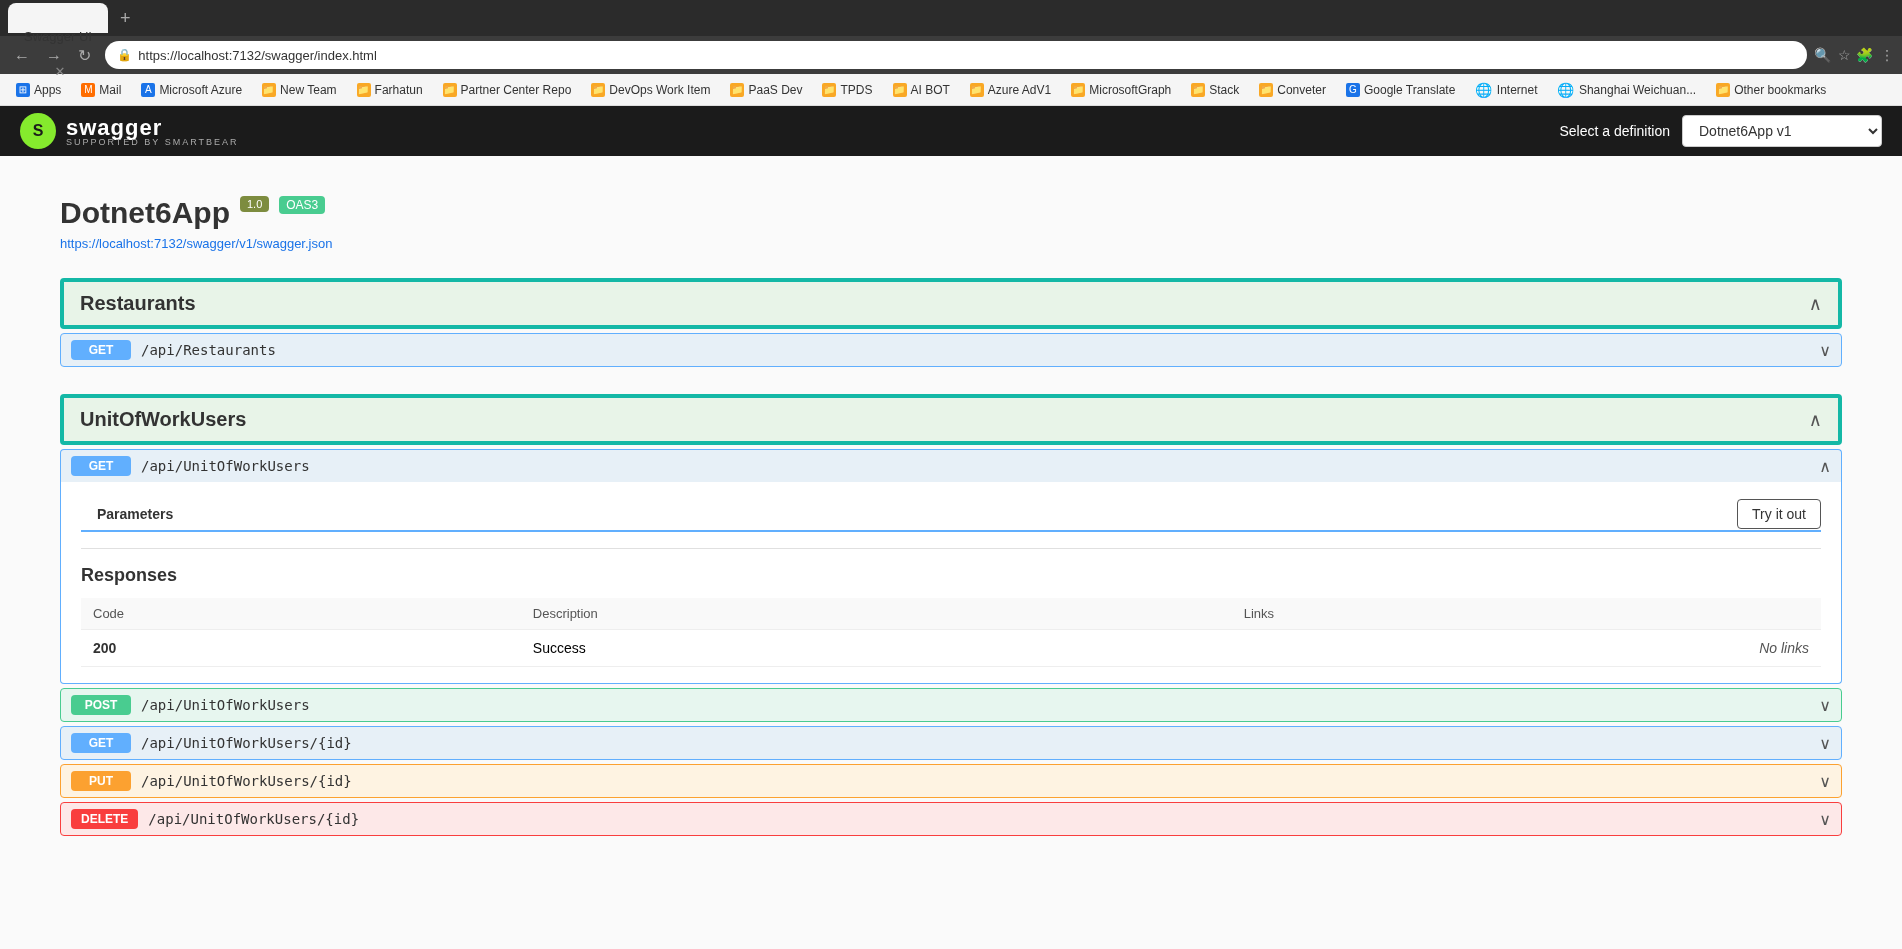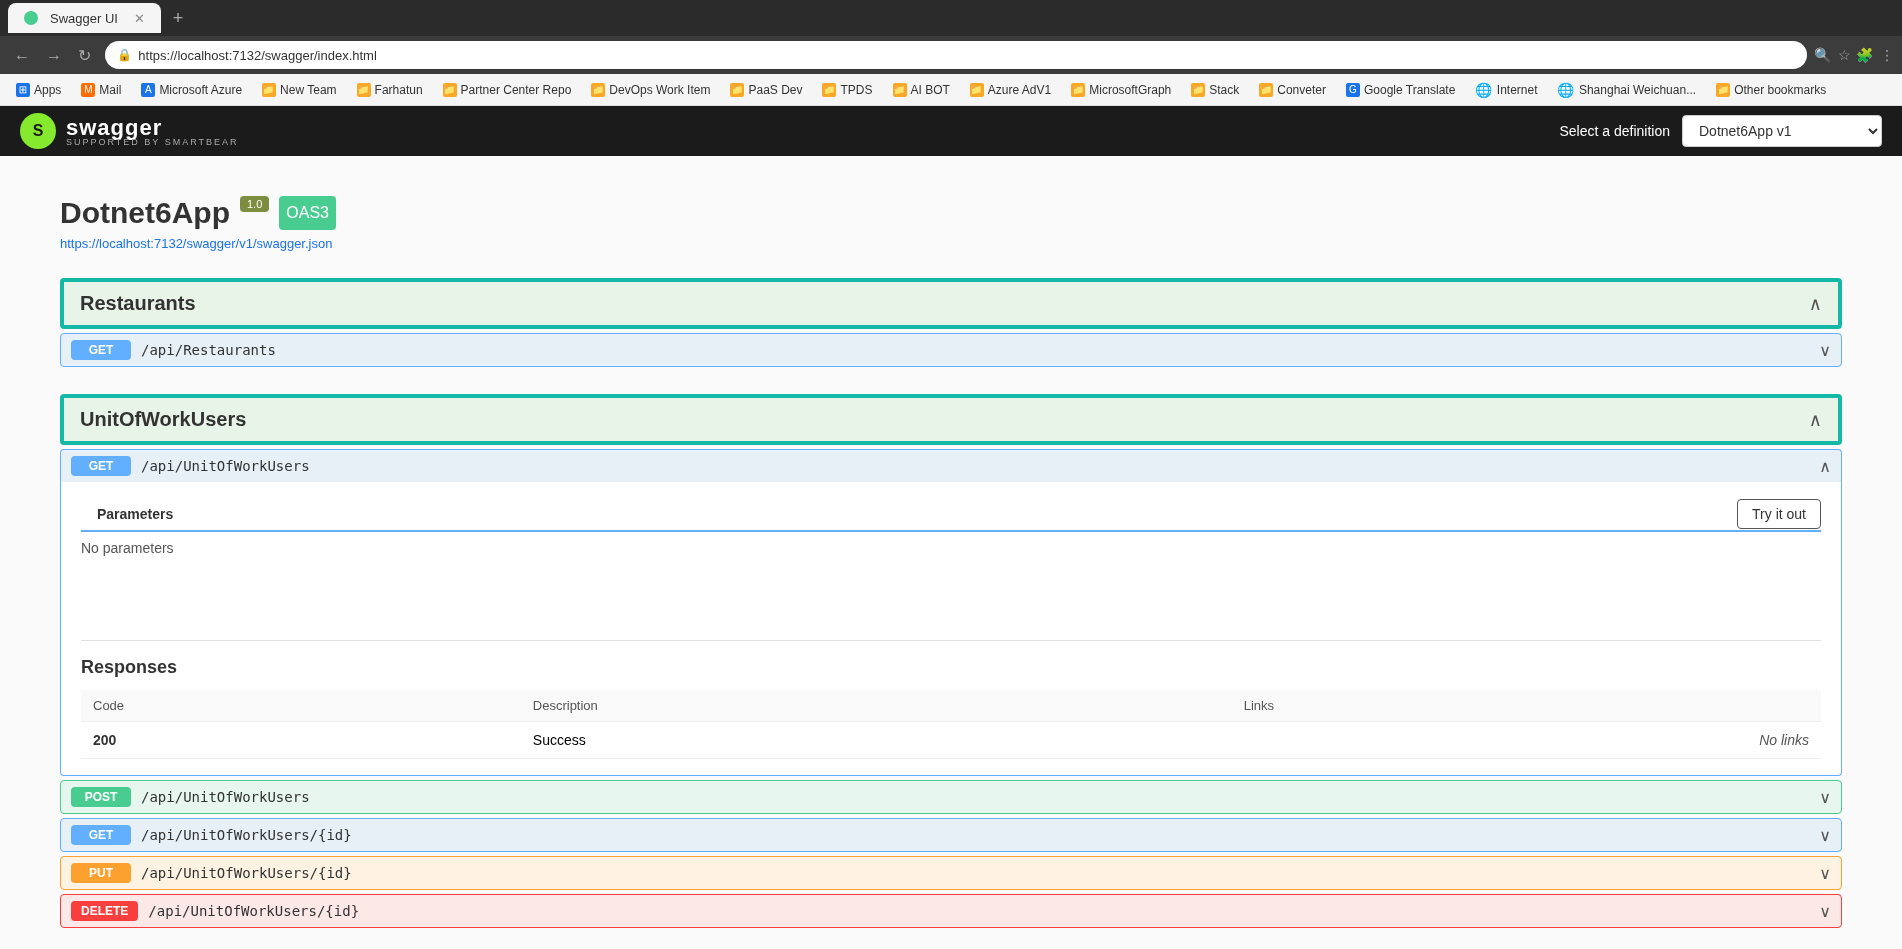--- a/index.html
+++ b/index.html
@@ -19,22 +19,23 @@
       gap: 4px;
     }
     .tab-active {
       background: #f5f5f5;
       border-radius: 8px 8px 0 0;
       padding: 6px 16px;
       font-size: 13px;
       color: #333;
       display: flex;
       align-items: center;
-      gap: 12px;
+      gap: 20px;
       height: 30px;
+      flex-direction: column;
     }
     .tab-favicon {
       width: 14px;
       height: 14px;
       background: #49cc90;
       border-radius: 50%;
       display: inline-block;
     }
 
     .address-bar-row {
@@ -188,22 +189,22 @@
     .badge-version {
       background: #7d8c3f;
       color: white;
       font-size: 11px;
       padding: 2px 7px;
       border-radius: 4px;
     }
     .badge-oas3 {
       background: #49cc90;
       color: white;
-      font-size: 16px;
-      padding: 8px 7px;
+      font-size: 12px;
+      padding: 2px 7px;
       border-radius: 4px;
     }
     .app-link {
       color: #1a73e8;
       font-size: 13px;
       text-decoration: none;
       margin-bottom: 20px;
       display: block;
     }
 
@@ -531,21 +532,20 @@
         </div>
         <div class="endpoint-expanded get" style="border-radius: 0 0 4px 4px;">
 
           <div class="params-section">
             <div style="display:flex; align-items:center; border-bottom: 2px solid #61affe; ">
               <div class="params-tab">Parameters</div>
               <div style="margin-left:auto;">
                 <button class="try-it-out-btn">Try it out</button>
               </div>
             </div>
-            <div class="no-params">No parameters</div>
           </div>
           <div class="endpoint-separator"></div>
 
           <div class="responses-section">
             <div class="responses-title">Responses</div>
             <table class="responses-table">
               <thead>
                 <tr>
                   <th>Code</th>
                   <th>Description</th>

